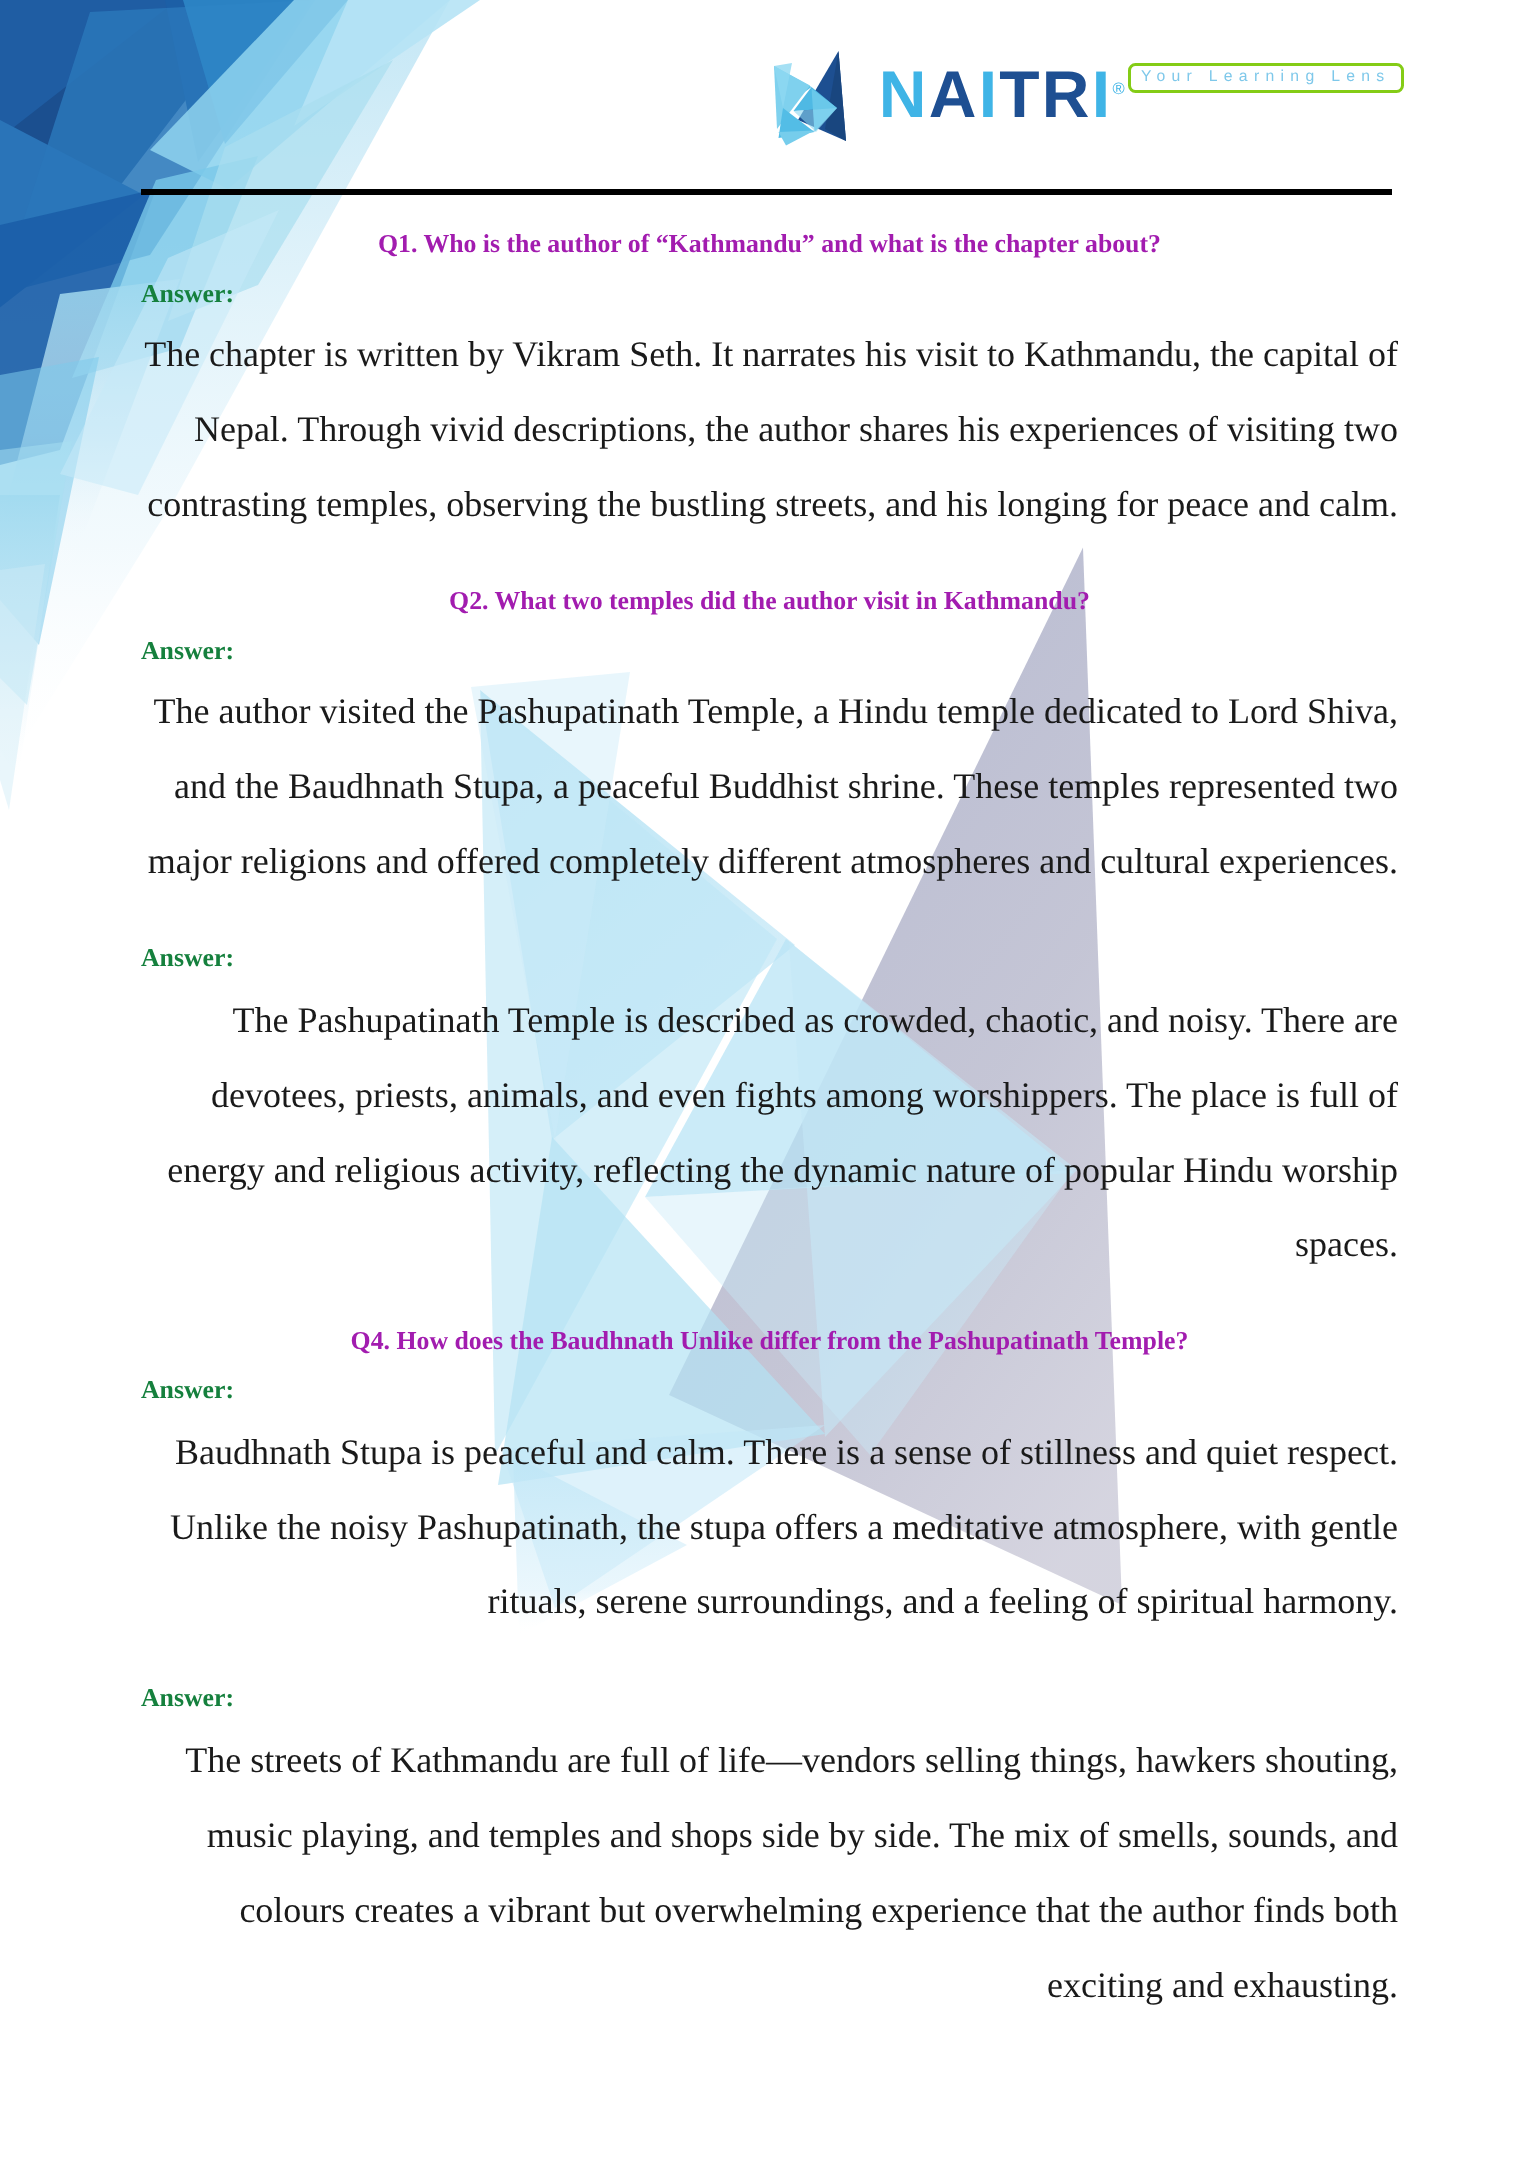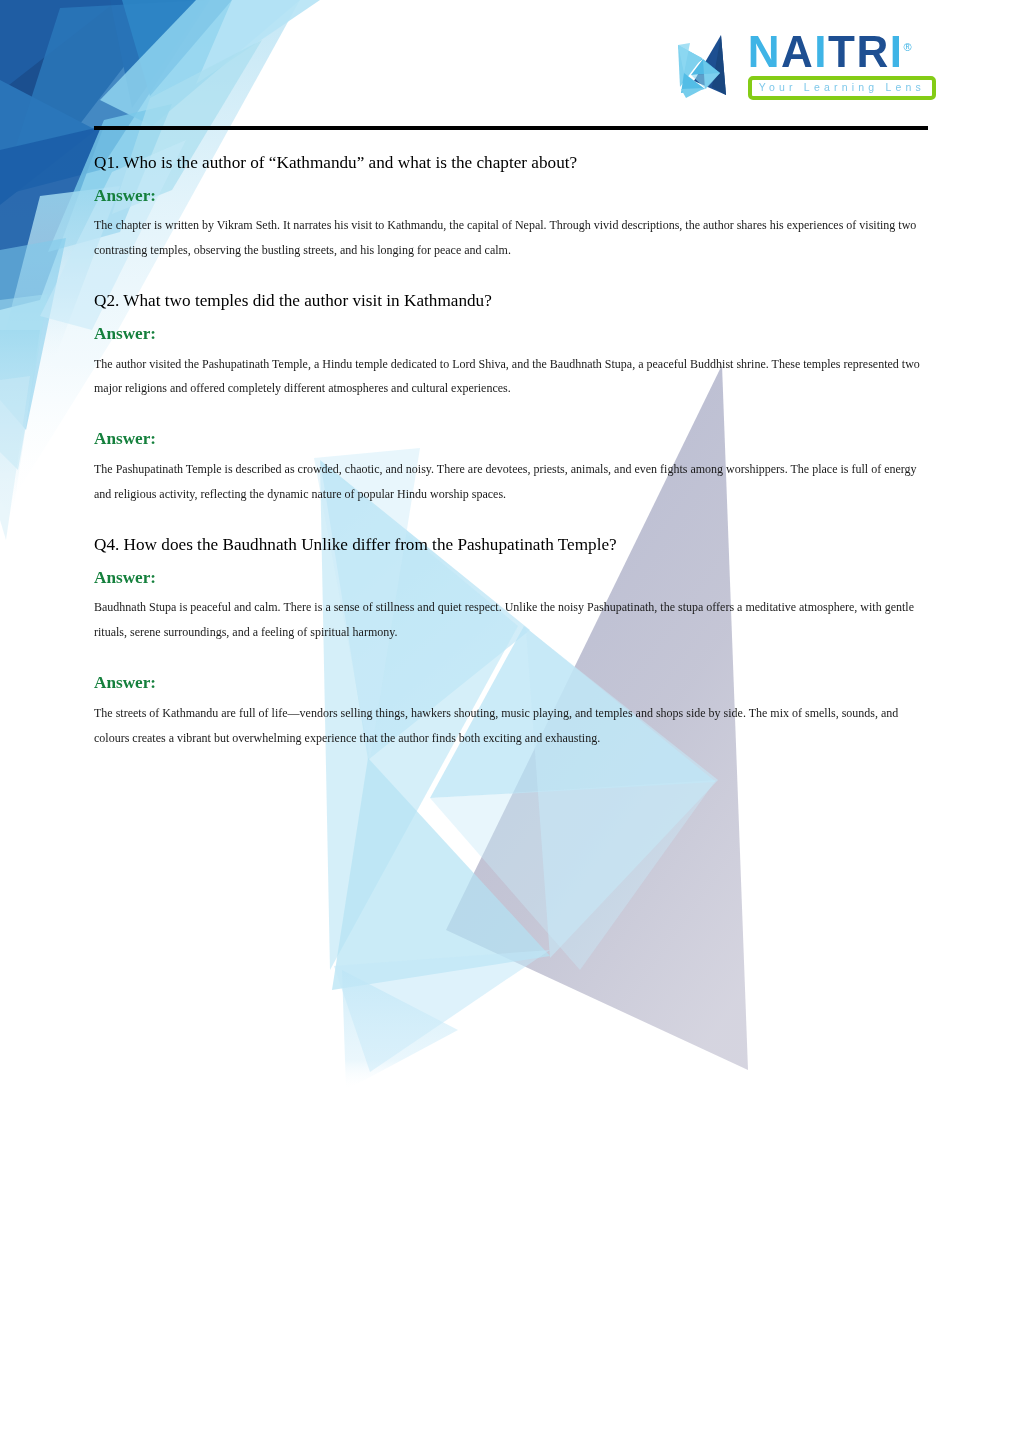--- a/index.html
+++ b/index.html
@@ -53,21 +53,21 @@
     right: 88px;
     top: 30px;
     display: flex;
     align-items: center;
     gap: 10px;
     z-index: 4;
   }
   #logo-mark { width: 66px; height: 68px; flex: 0 0 auto; }
   #logo-text-block {
     display: flex;
-    flex-direction: column;
+    flex-direction: row;
     align-items: flex-start;
     gap: 2px;
   }
   .wordmark {
     font-family: "Liberation Sans", sans-serif;
     font-weight: 700;
     font-size: 44px;
     letter-spacing: 1.5px;
     line-height: 1;
     position: relative;
@@ -80,21 +80,21 @@
     vertical-align: super;
     color: #3fb4e6;
     font-weight: 400;
     letter-spacing: 0;
   }
   #tagline {
     font-family: "Liberation Sans", sans-serif;
     font-size: 10.5px;
     color: #7ec8ea;
     letter-spacing: 4.2px;
-    border: 4px solid #84cc16;
+    border: 2px solid #84cc16;
     border-radius: 5px;
     padding: 2px 7px 3px 7px;
     white-space: nowrap;
     line-height: 1;
   }
 
   
   #header-rule {
     position: absolute;
     left: 94px;
@@ -122,41 +122,42 @@
     color: #000000;
     line-height: 1.25;
     margin-bottom: 22px;
     white-space: nowrap;
   }
 
   .qa-block { margin-bottom: 25px; }
 
   .question {
     font-family: "Liberation Serif", serif;
-    font-weight: 400;
+    font-weight: 700;
     font-size: 17.2px;
-    color: #000000;
+    color: #a21caf;
     line-height: 1.55;
     margin-bottom: 6px;
+    text-align: center;
   }
   .answer-label {
     font-family: "Liberation Serif", serif;
     font-weight: 700;
     font-size: 17.2px;
     color: #15803d;
     line-height: 1.55;
     margin-bottom: 4px;
   }
   .answer-body {
     font-family: "Liberation Serif", serif;
     font-weight: 400;
-    font-size: 12px;
+    font-size: 24px;
     color: #1a1a1a;
     line-height: 2.08;
-    text-align: left;
+    text-align: right;
   }
 </style>
 </head>
 <body>
 
 <div id="page">
 
   <svg id="corner-decoration" viewBox="0 0 330 620" preserveAspectRatio="none" aria-hidden="true">
     <defs>
       <linearGradient id="gFadeCyan" x1="0" y1="0" x2="0" y2="1">

